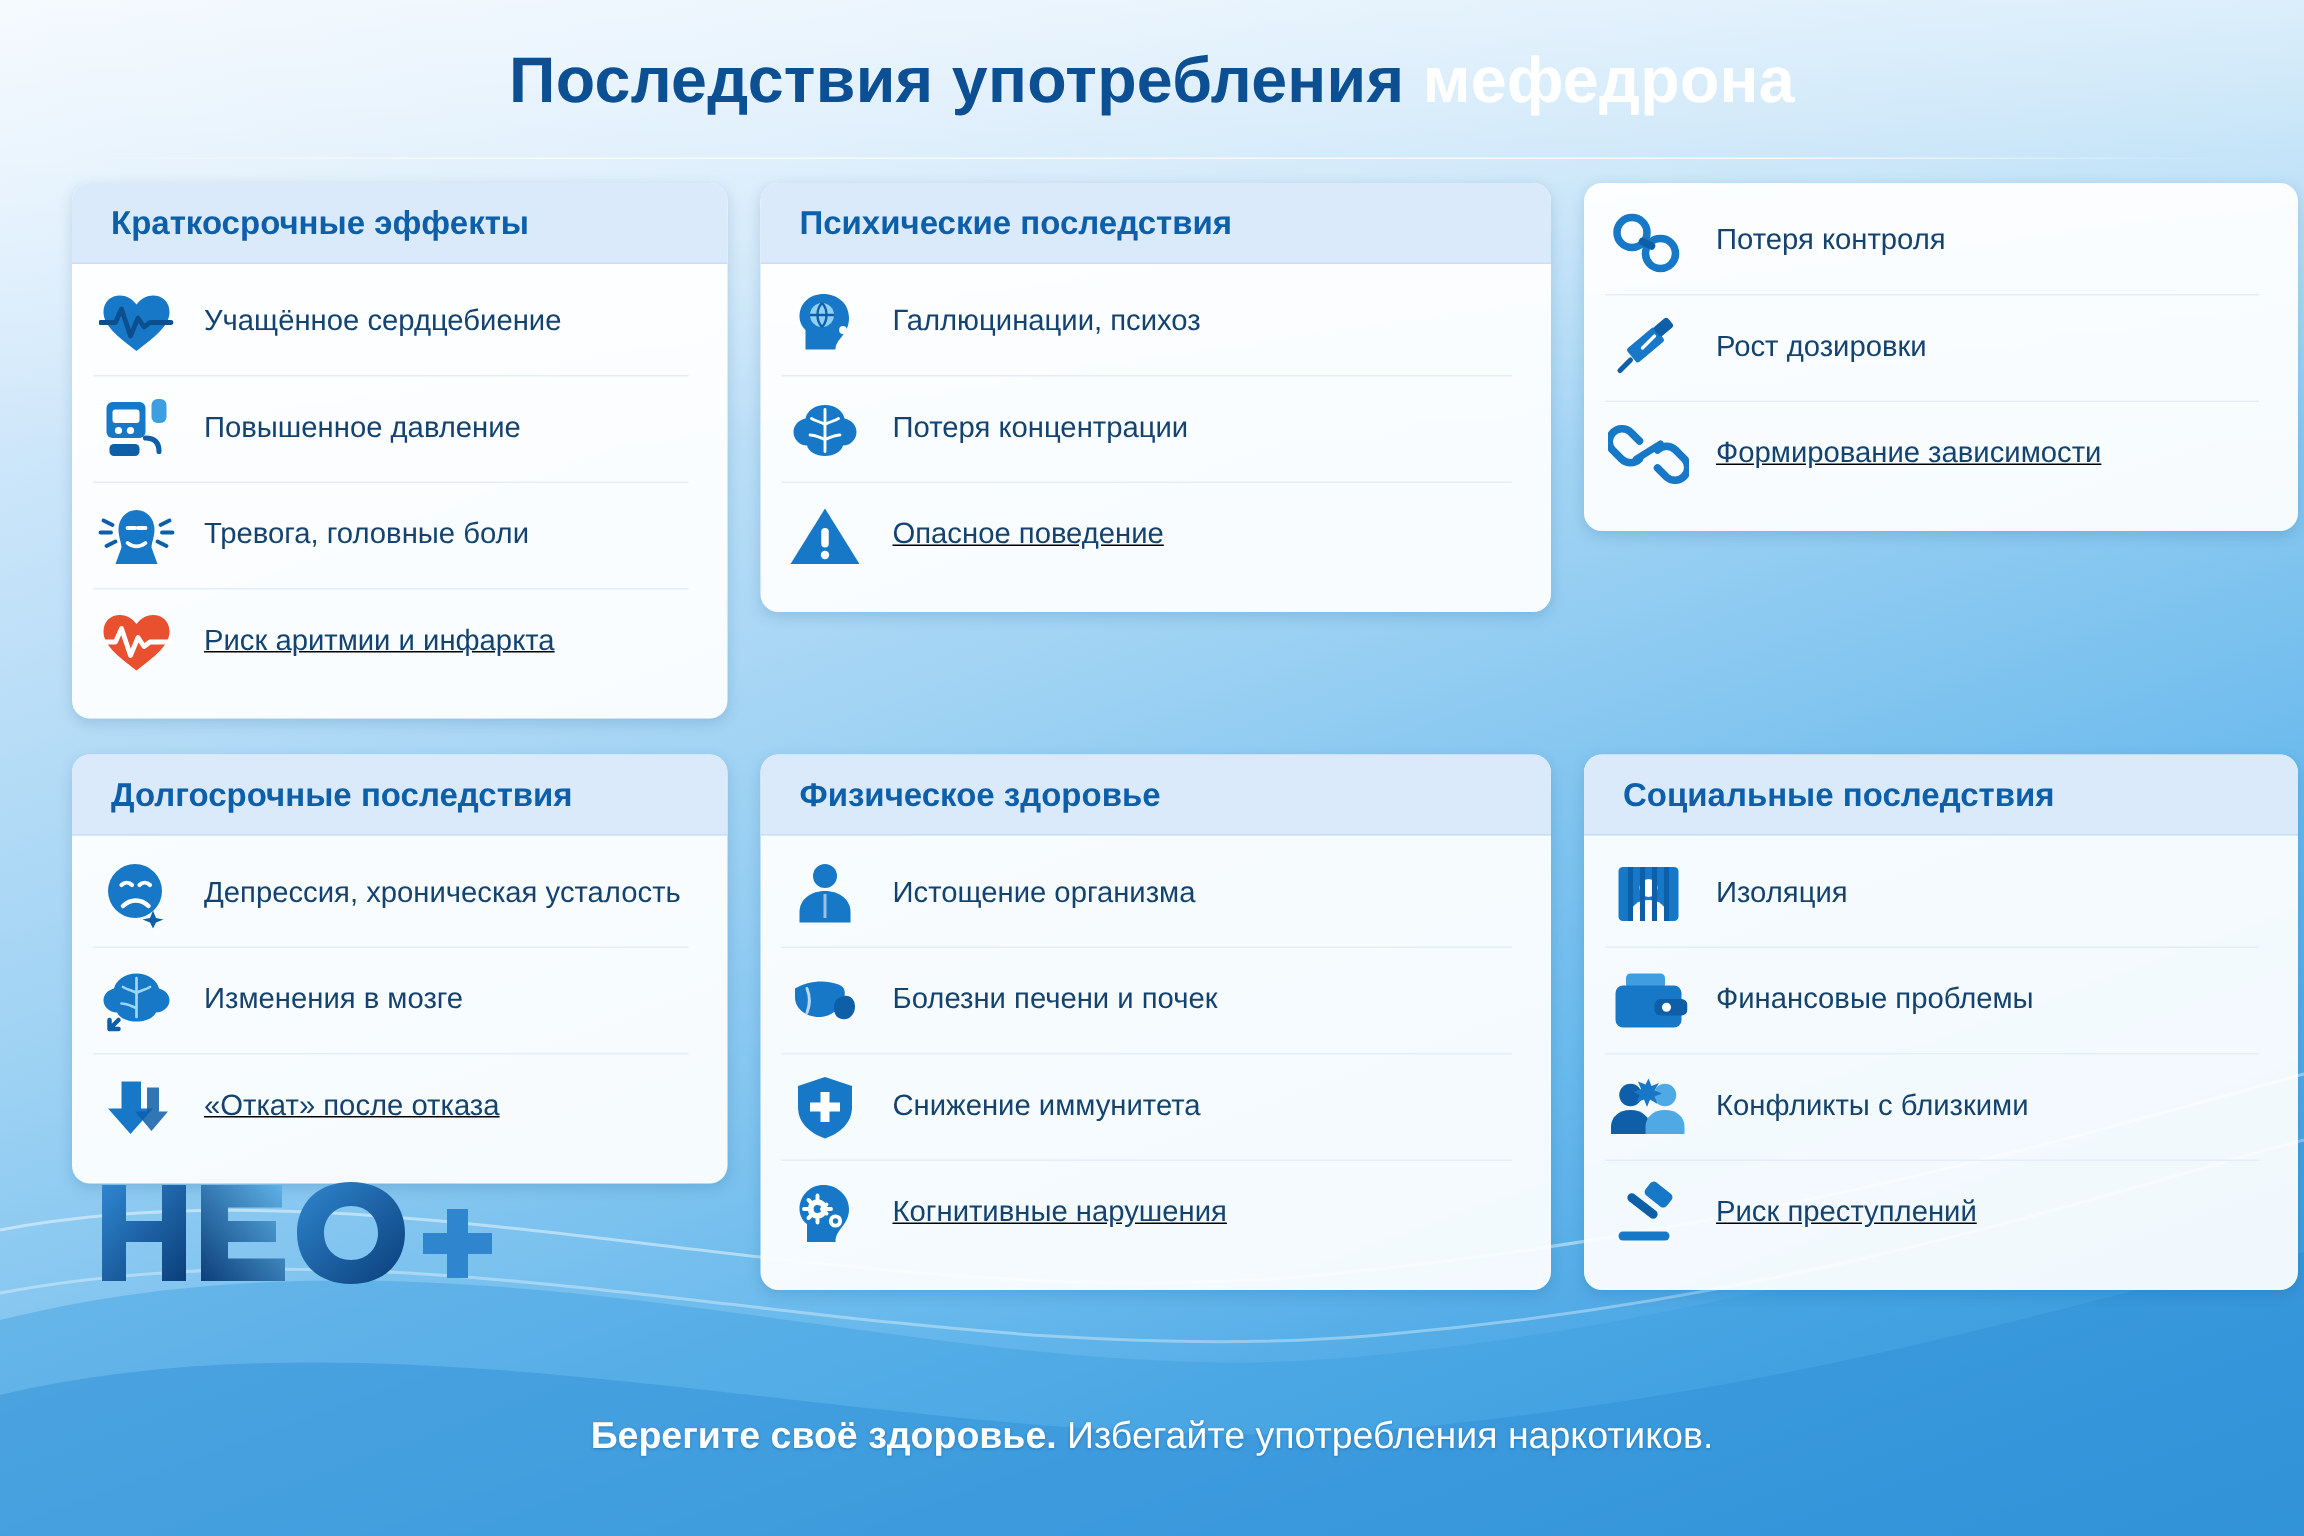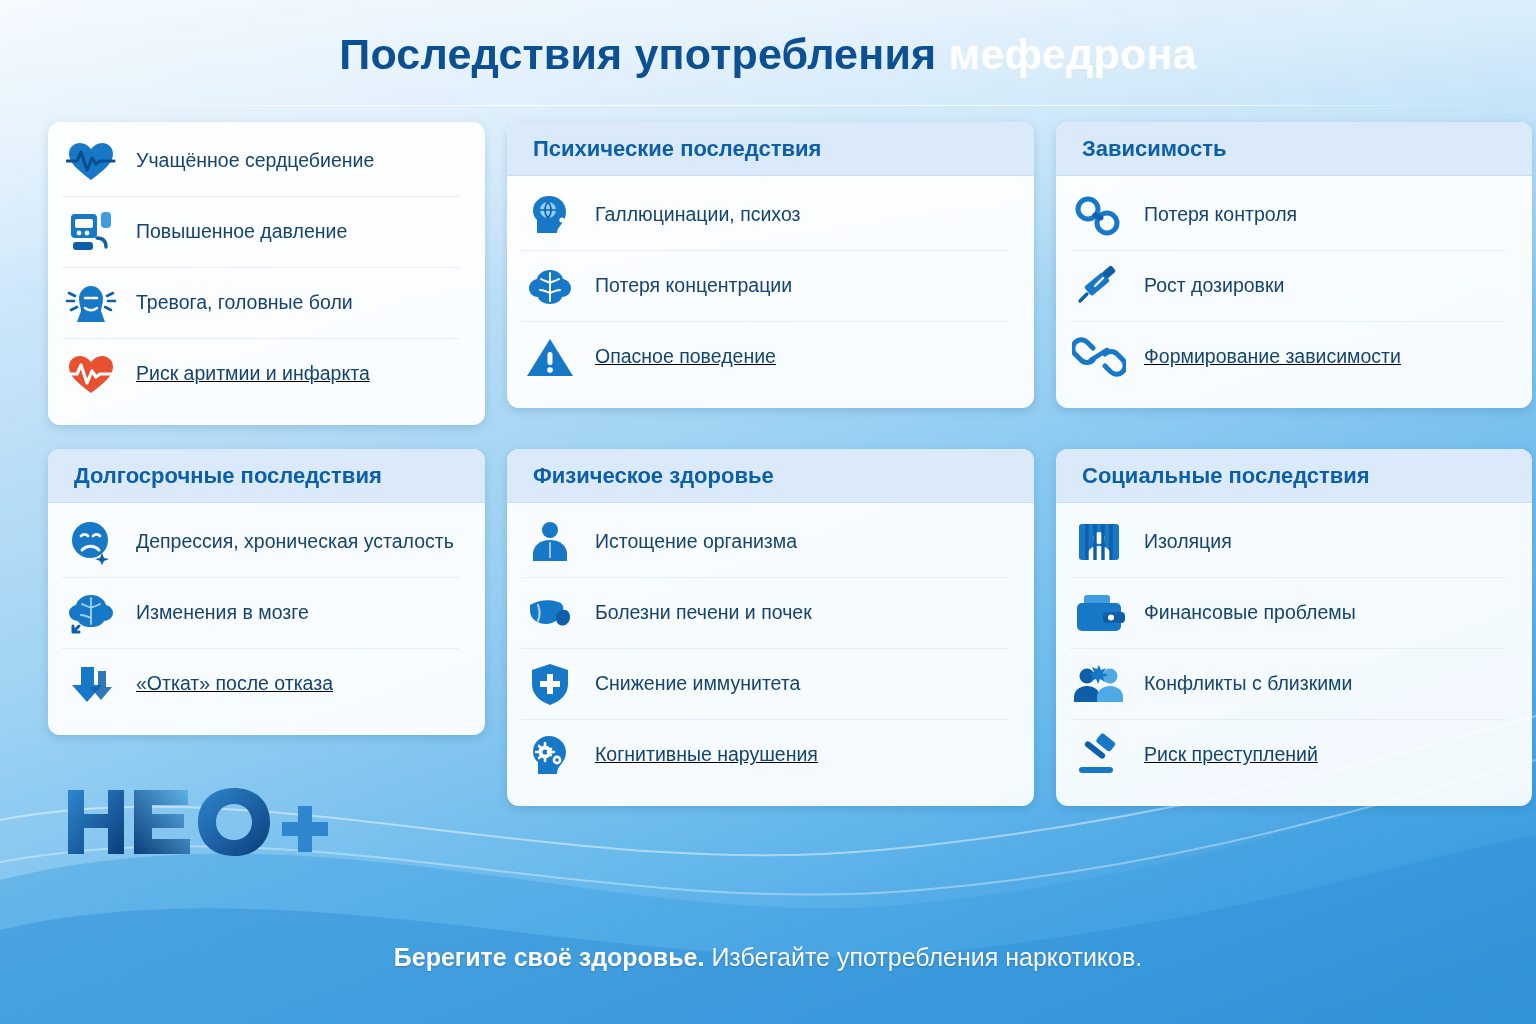--- a/index.html
+++ b/index.html
@@ -133,20 +133,23 @@
 <div class="header">
   <h1 class="title">
     <span>Последствия употребления </span><span class="accent">мефедрона</span>
   </h1>
   <div class="header-rule"></div>
 </div>
 
 <div class="grid">
 
   <section class="card">
+    <div class="card-head">
+      <h2>Краткосрочные эффекты</h2>
+    </div>
     <div class="card-body">
 
       <div class="item">
         <span class="icon">
           <svg width="50" height="44" viewBox="0 0 50 44">
             <path d="M25 41C12 31 3 24 3 15 3 8 8 4 14 4c4 0 8 2 11 6 3-4 7-6 11-6 6 0 11 4 11 11 0 9-9 16-22 26z" fill="#1878c8"></path>
             <path d="M1 22h10l4-9 6 18 5-12 4 6 4-3h14" fill="none" stroke="#0b4f8f" stroke-width="3.2" stroke-linejoin="round" stroke-linecap="round"></path>
           </svg>
         </span>
         <span class="item-label">Учащённое сердцебиение</span>
@@ -230,23 +233,20 @@
             <circle cx="25" cy="35" r="2.8" fill="#ffffff"></circle>
           </svg>
         </span>
         <span class="item-label">Опасное поведение</span>
       </div>
 
     </div>
   </section>
 
   <section class="card">
-    <div class="card-head">
-      <h2>Зависимость</h2>
-    </div>
     <div class="card-body">
 
       <div class="item">
         <span class="icon">
           <svg width="52" height="44" viewBox="0 0 52 44">
             <circle cx="15" cy="16" r="10" fill="none" stroke="#1878c8" stroke-width="5"></circle>
             <circle cx="34" cy="30" r="10" fill="none" stroke="#1878c8" stroke-width="5"></circle>
             <path d="M22 22l6 3" stroke="#0e5ea8" stroke-width="5" stroke-linecap="round"></path>
           </svg>
         </span>

